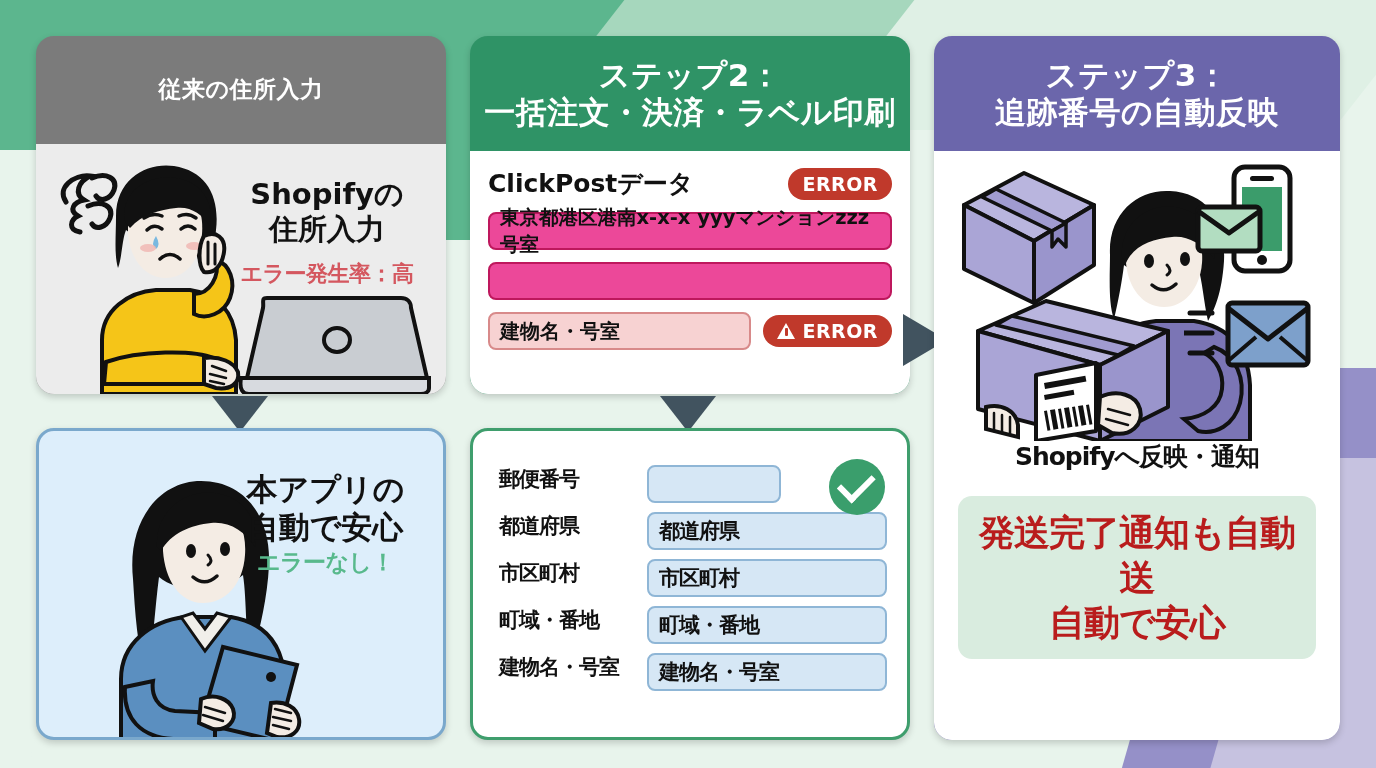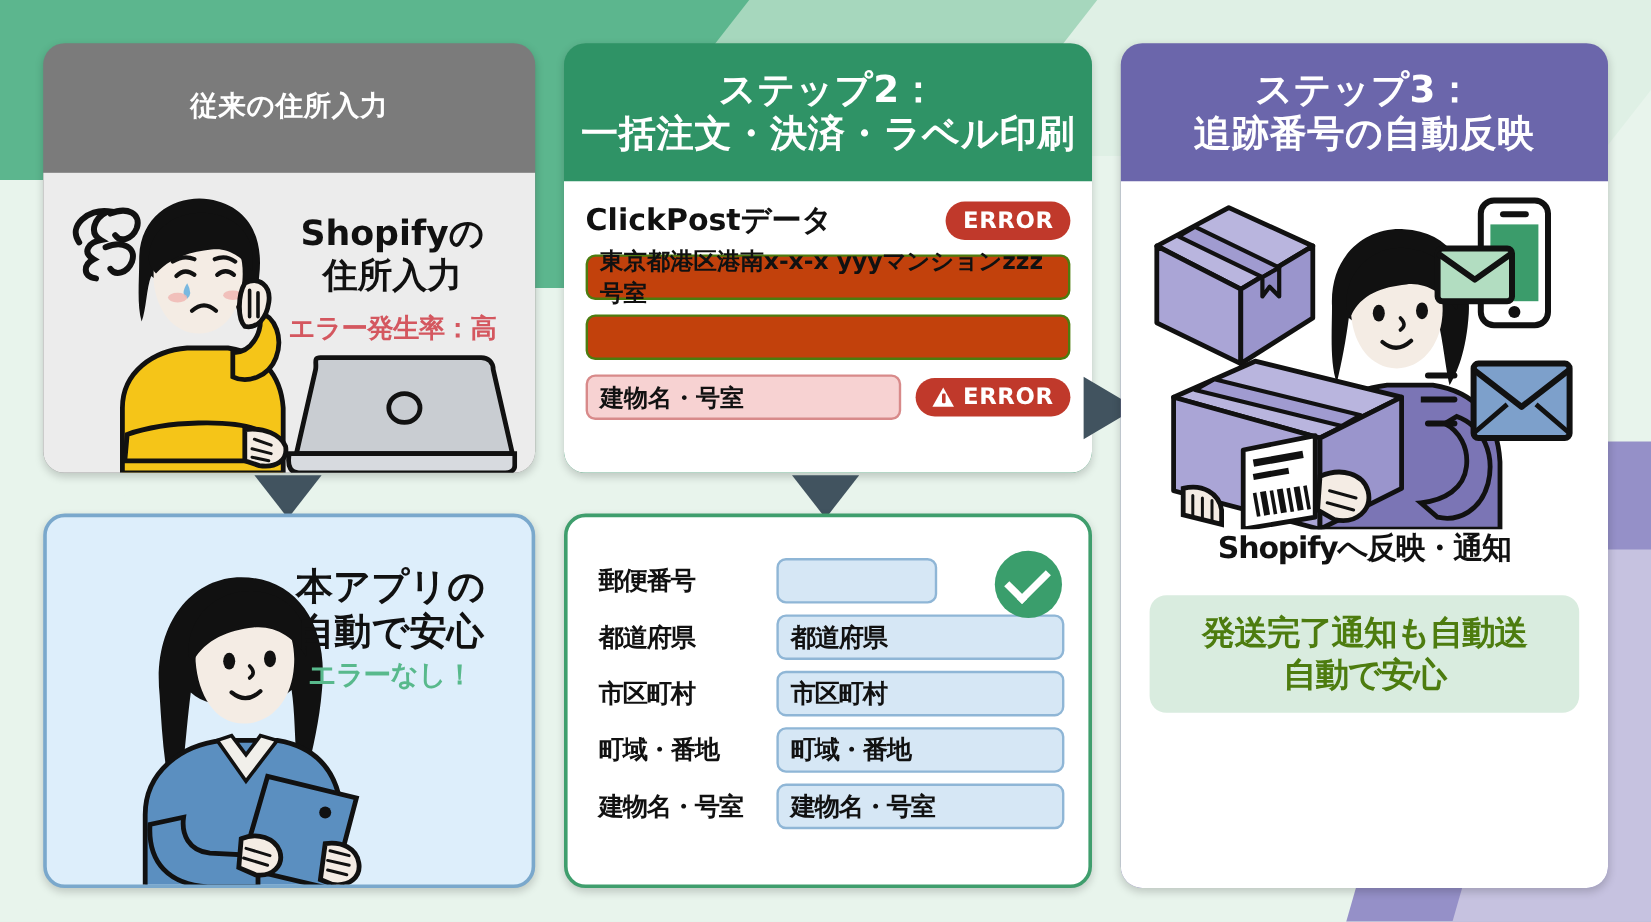--- a/index.html
+++ b/index.html
@@ -79,52 +79,52 @@
   .badge-err{background:#c0392b;color:#fff;border-radius:16px;
              font-size:19px;font-weight:bold;padding:5px 14px;display:inline-flex;
              align-items:center;gap:7px;letter-spacing:.5px;}
   .warn-tri{display:inline-block;width:0;height:0;position:relative;
             border-left:9px solid transparent;border-right:9px solid transparent;
             border-bottom:16px solid #fff;}
   .warn-tri::after{content:"";position:absolute;left:-1.5px;top:5px;width:3px;height:8px;
                    background:#c0392b;border-radius:1px;}
   .field{border-radius:8px;box-sizing:border-box;display:flex;align-items:center;
          padding:0 10px;font-size:20px;font-weight:bold;color:#111;}
-  .f-yellow{background:#c2410c;border:2px solid #4d7c0f;}
+  .f-yellow{background:#ec4899;border:2px solid #be185d;}
   .f-pink{background:#f7d2d2;border:2px solid #d88a8a;}
   #cp-f1{height:38px;margin-top:12px;font-size:19.5px;}
   #cp-f2{height:38px;margin-top:12px;}
   #cp-f3row{display:flex;align-items:center;gap:12px;margin-top:12px;}
   #cp-f3{height:38px;flex:1;}
 
   
   #p4{left:470px;top:428px;width:440px;height:312px;background:#fff;
       border:3px solid #3f9e6d;box-sizing:border-box;}
   #p4-inner{padding:34px 20px 0 26px;}
-  .form-row{display:flex;align-items:center;margin-bottom:9px;}
+  .form-row{display:flex;align-items:flex-start;margin-bottom:9px;}
   .form-label{width:148px;font-size:21px;font-weight:bold;color:#111;letter-spacing:-1px;}
   .form-input{flex:1;height:38px;background:#d6e7f5;border:2px solid #8fb6d6;
               border-radius:8px;box-sizing:border-box;display:flex;align-items:center;
               padding:0 10px;font-size:21px;font-weight:bold;color:#111;letter-spacing:-1px;}
   #zip-input{flex:none;width:134px;}
   .check-circle{position:absolute;right:22px;top:28px;width:56px;height:56px;
                 border-radius:50%;background:#3a9e6c;display:flex;align-items:center;
                 justify-content:center;}
   .check-mark{width:28px;height:15px;border-left:6px solid #fff;border-bottom:6px solid #fff;
               transform:rotate(-45deg) translate(2px,-3px);}
 
   
   #p5{left:934px;top:36px;width:406px;height:704px;background:#6b66ab;}
   #p5 .panel-head{height:115px;font-size:31px;}
   #p5 .panel-body{height:589px;border-bottom-left-radius:16px;border-bottom-right-radius:16px;}
   #p5-art{position:relative;height:290px;}
   #p5-desc{text-align:center;font-size:25px;font-weight:bold;color:#111;
            line-height:1.3;letter-spacing:-1px;padding:0 8px;}
   #p5-note{margin:22px 24px 0;background:#d9ecdf;border-radius:14px;
-           text-align:center;font-size:28px;font-weight:bold;color:#4d7c0f;
+           text-align:center;font-size:36px;font-weight:bold;color:#b91c1c;
            line-height:1.25;padding:14px 8px;letter-spacing:-1px;}
 
   
   .arrow-down{position:absolute;width:0;height:0;
               border-left:28px solid transparent;border-right:28px solid transparent;
               border-top:36px solid #41535f;}
   .arrow-right{position:absolute;width:0;height:0;
                border-top:26px solid transparent;border-bottom:26px solid transparent;
                border-left:44px solid #41535f;}
 

